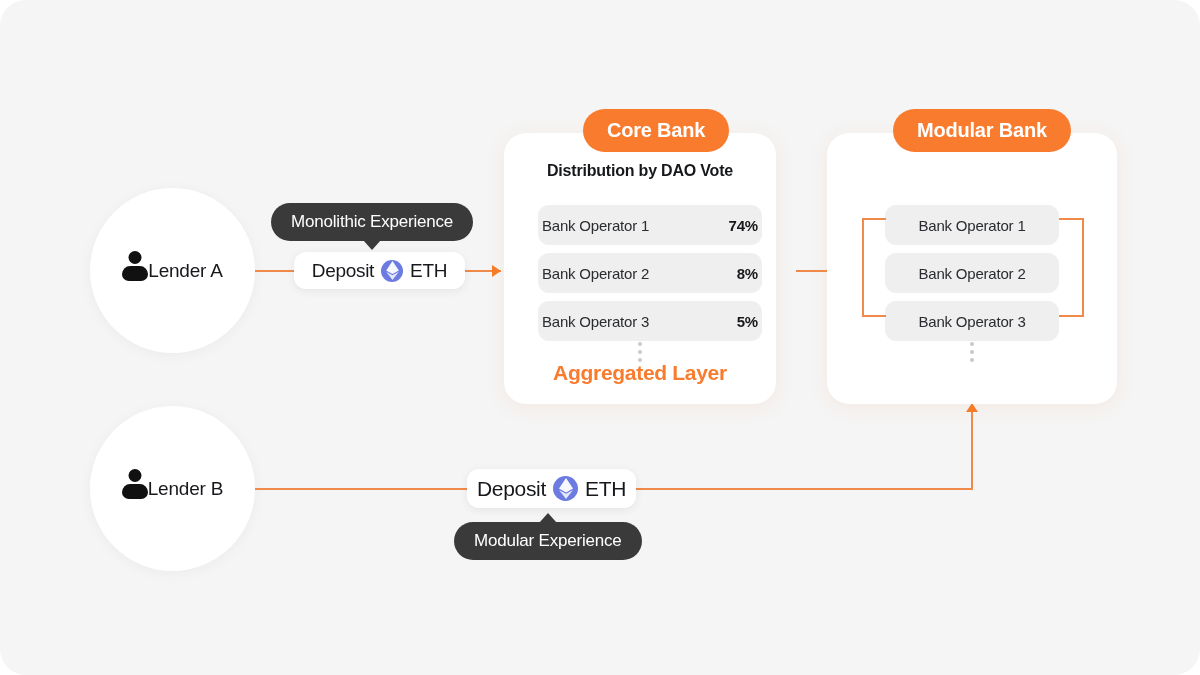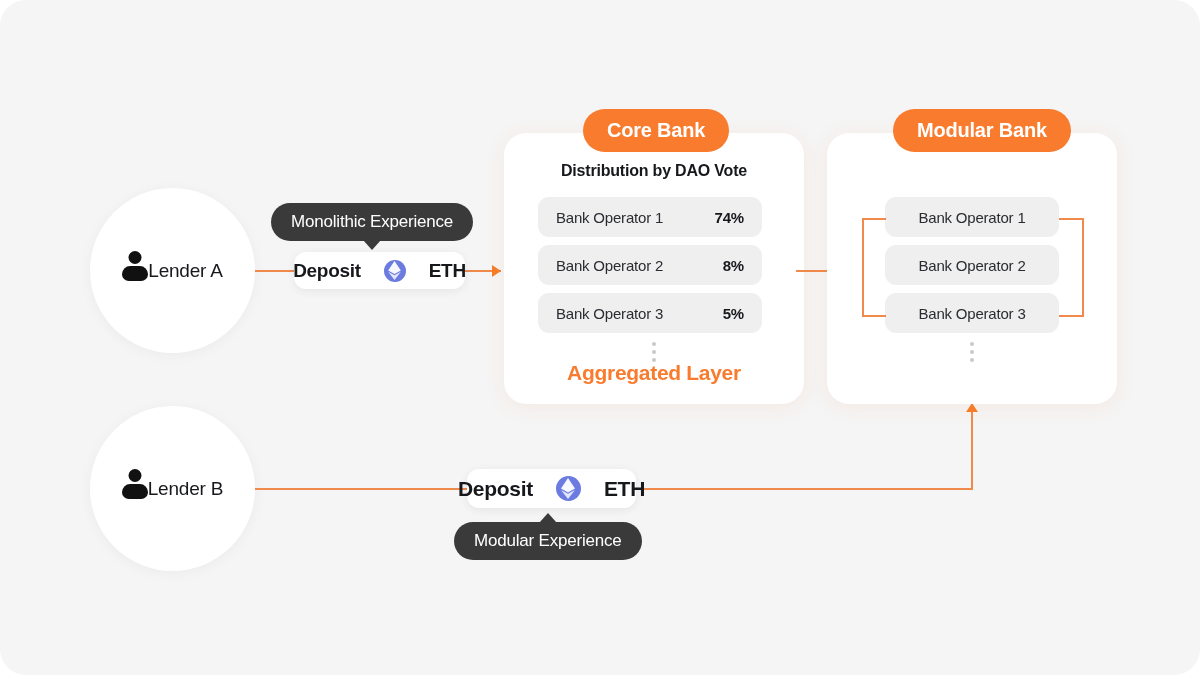--- a/index.html
+++ b/index.html
@@ -91,23 +91,22 @@
   }
 
   
   .deposit-pill {
     position: absolute;
     background: #ffffff;
     border-radius: 12px;
     display: flex;
     align-items: center;
     justify-content: center;
-    gap: 23px;
+    gap: 7px;
     box-shadow: 0 2px 10px rgba(0,0,0,0.07);
-    font-weight: bold;
   }
   .deposit-pill .dep-text {
     font-size: 21px;
     color: #17181c;
     letter-spacing: -0.3px;
   }
   .deposit-pill .eth-icon {
     width: 25px;
     height: 25px;
     border-radius: 50%;
@@ -185,21 +184,22 @@
     letter-spacing: -0.2px;
   }
   .op-row {
     position: absolute;
     background: #efefef;
     border-radius: 11px;
     height: 40px;
     display: flex;
     align-items: center;
     box-sizing: border-box;
-    padding: 0 18px;
+    padding: 0 4px;
+    margin-top: 8px;
   }
   .op-row .op-name {
     font-size: 15px;
     color: #2a2c31;
     letter-spacing: -0.2px;
     flex: 1;
   }
   .op-row .op-pct {
     font-size: 15px;
     font-weight: bold;
@@ -287,21 +287,21 @@
       </svg>
     </span>
     <span class="dep-text">ETH</span>
   </div>
 
   <div class="tooltip above-tail" style="left:454px; top:522px;">
     <span>Modular Experience</span>
     <span class="tail"></span>
   </div>
 
-  <div class="bank-card" style="left:504px; top:133px; width:300px; height:271px;">
+  <div class="bank-card" style="left:504px; top:133px; width:272px; height:271px;">
     <div class="card-subtitle" style="top:29px;">Distribution by DAO Vote</div>
 
     <div class="op-row" style="left:34px; top:64px; width:224px;">
       <span class="op-name">Bank Operator 1</span>
       <span class="op-pct">74%</span>
     </div>
     <div class="op-row" style="left:34px; top:112px; width:224px;">
       <span class="op-name">Bank Operator 2</span>
       <span class="op-pct">8%</span>
     </div>

